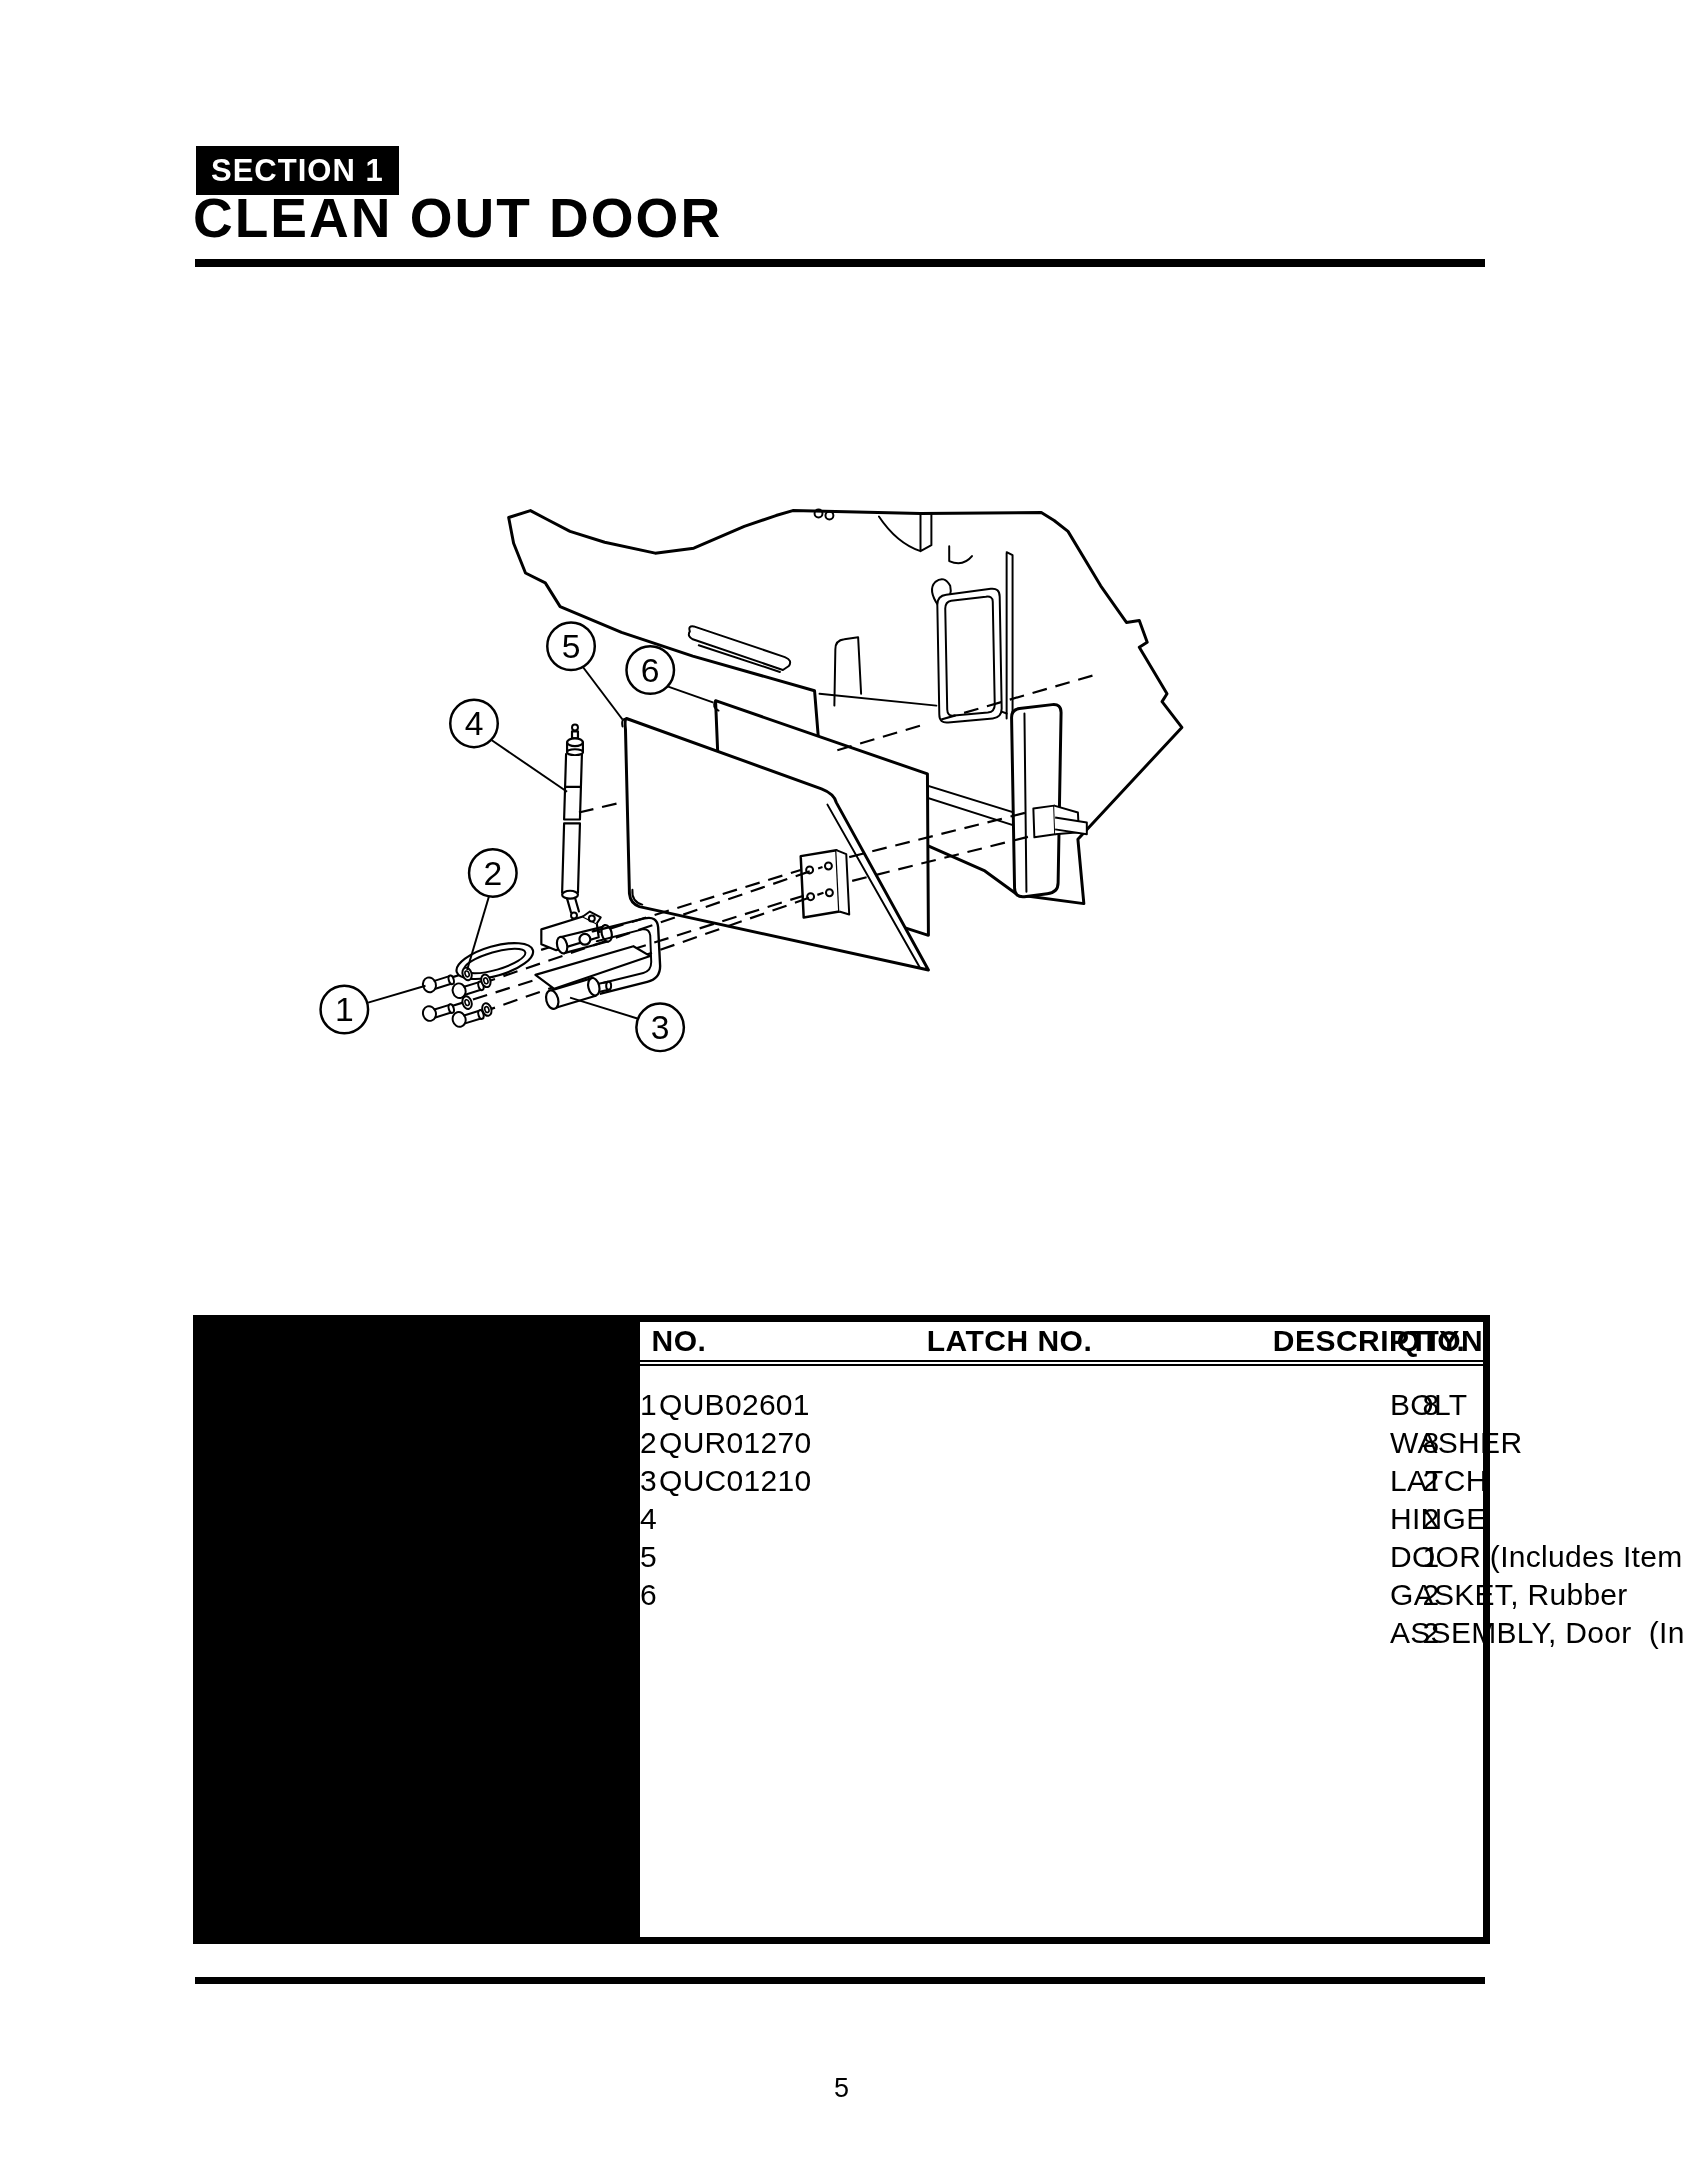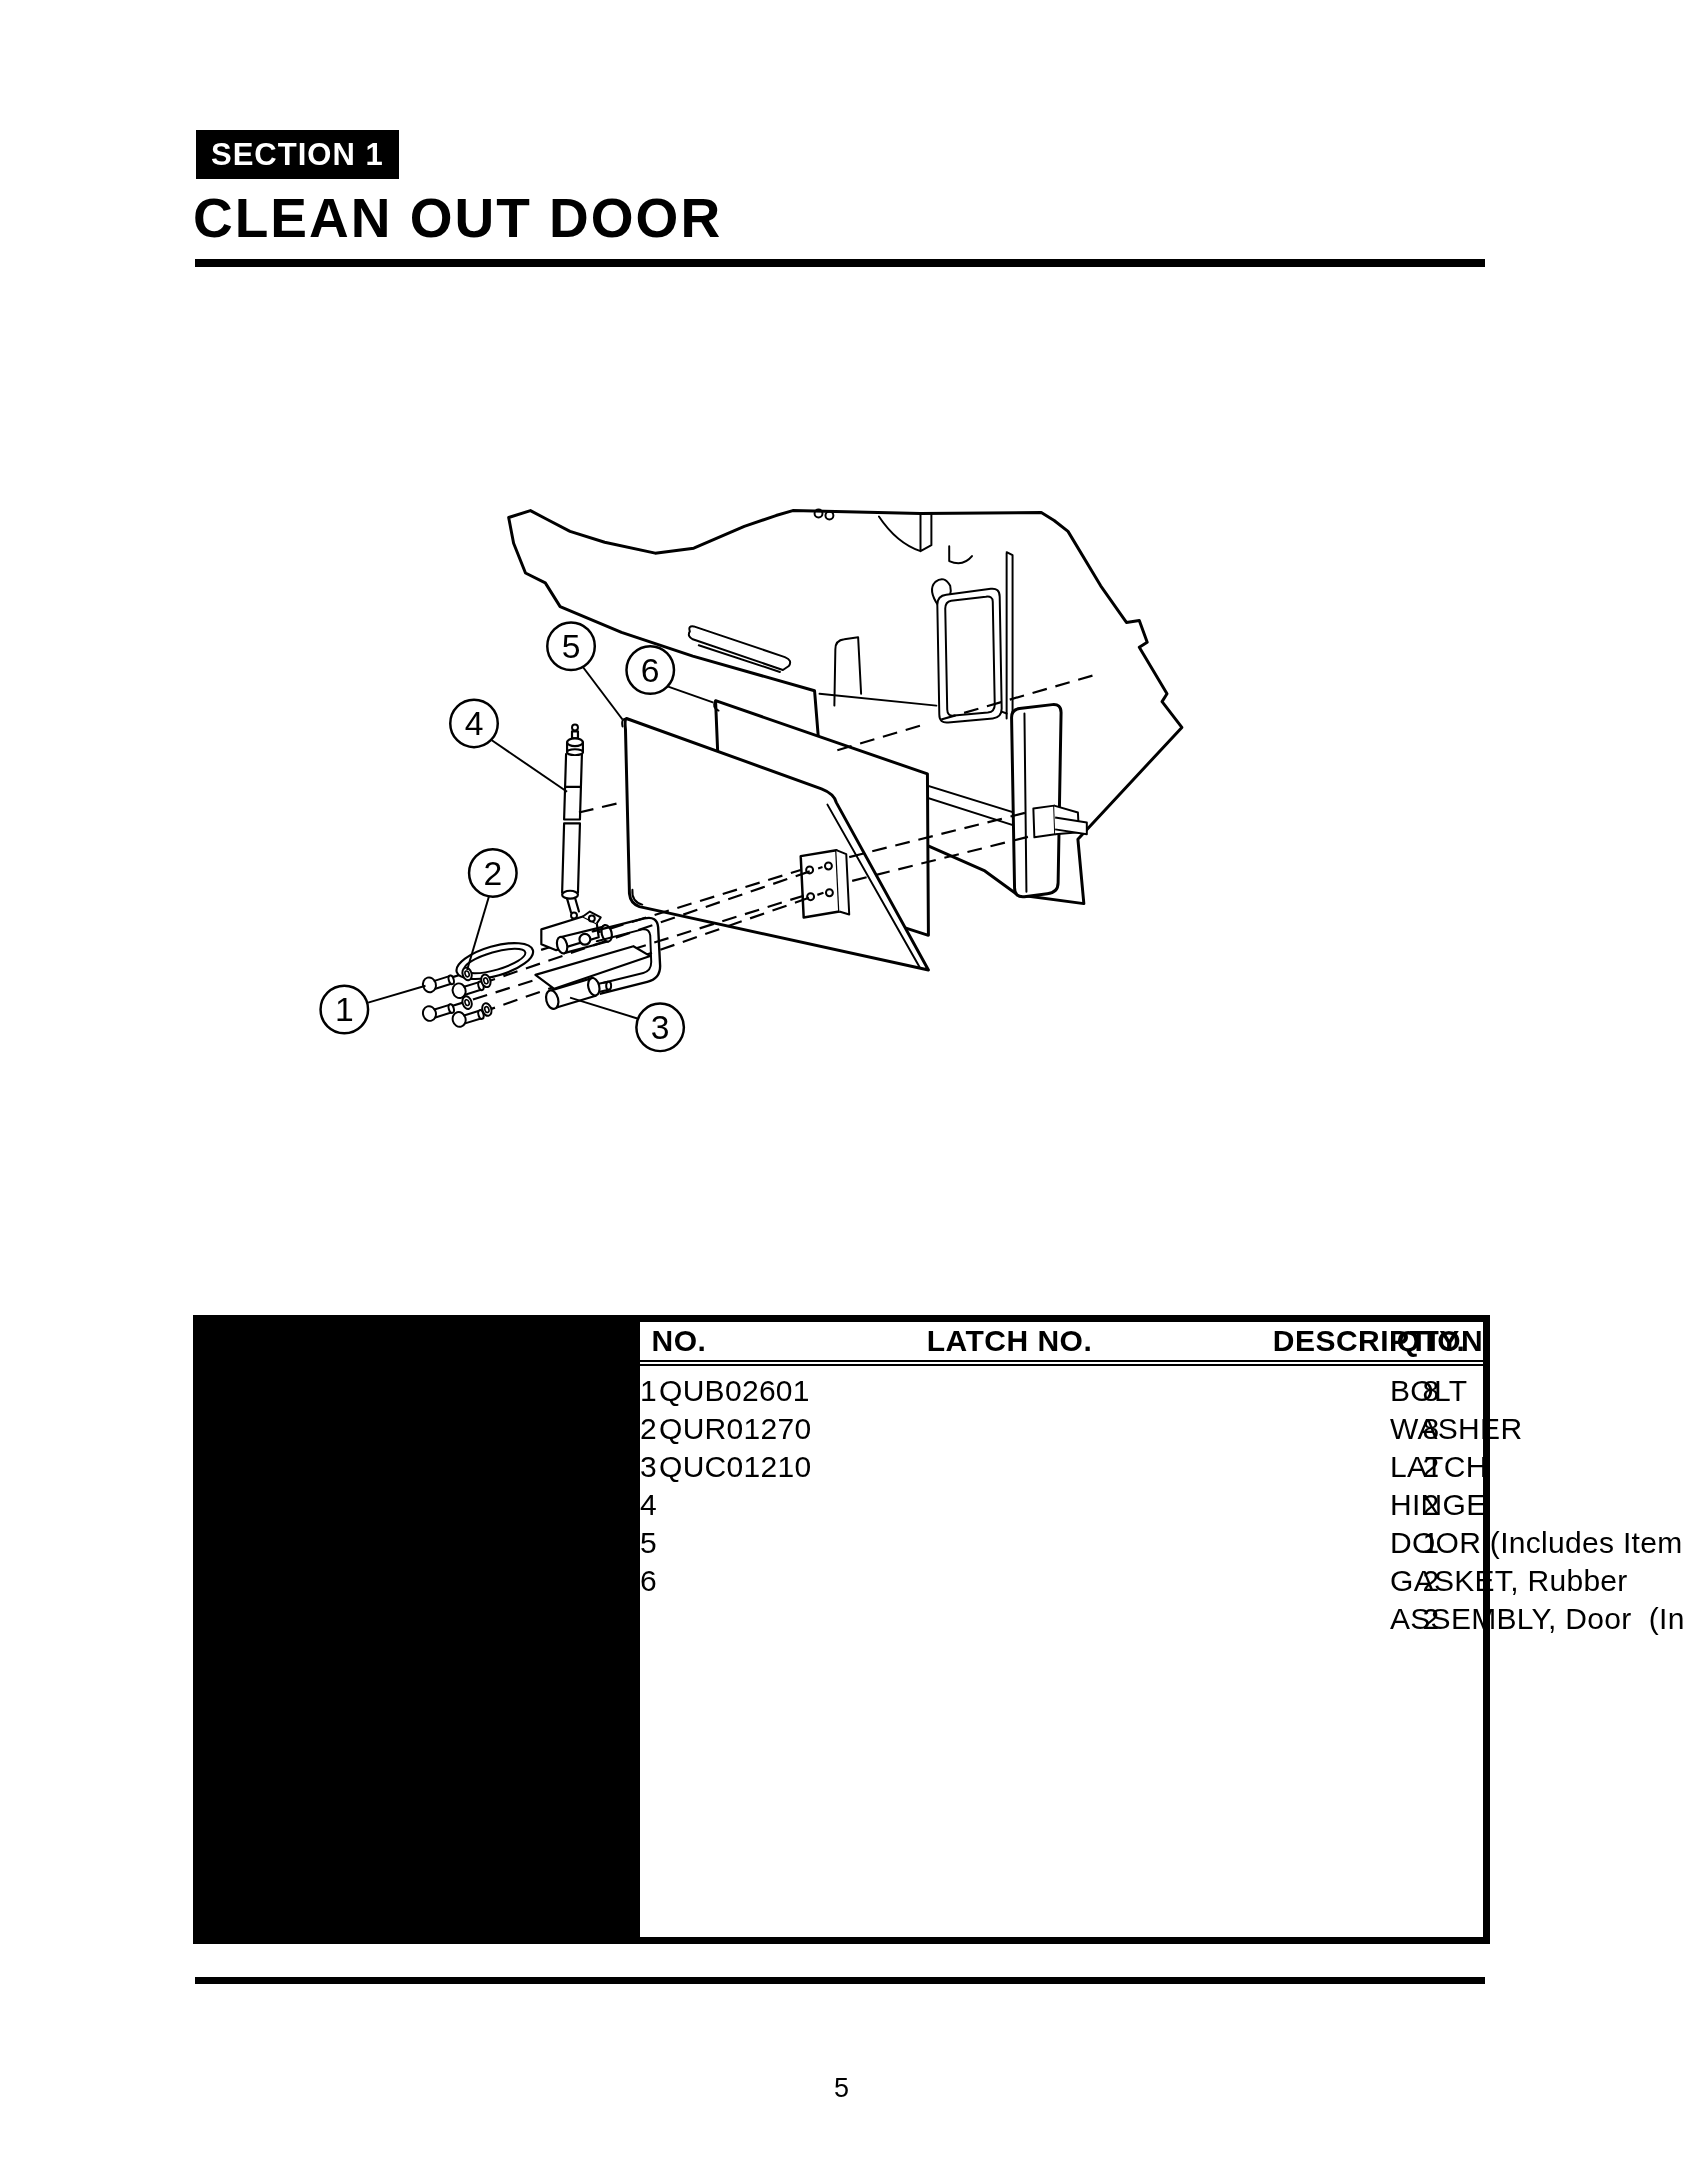--- a/index.html
+++ b/index.html
@@ -1,32 +1,32 @@
 <!DOCTYPE html>
 <html><head>
 <meta charset="utf-8">
 <style>
   html,body{margin:0;padding:0;background:#888;}
   .page{position:relative;width:1683px;height:2178px;background:#ffffff;
         font-family:"Liberation Sans",sans-serif;color:#000;overflow:hidden;}
-  .badge{position:absolute;left:196px;top:130px;width:203px;height:49px;background:#000;
+  .badge{position:absolute;left:196px;top:146px;width:203px;height:49px;background:#000;
          color:#fff;font-weight:bold;font-size:31px;line-height:49px;padding-left:15px;
          letter-spacing:1px;box-sizing:border-box;white-space:pre;}
   .title{position:absolute;left:193px;top:186px;font-size:55px;font-weight:bold;
          letter-spacing:2px;white-space:pre;}
   .rule-a{position:absolute;left:195px;top:259px;width:1290px;height:8px;background:#000;}
   .diagram{position:absolute;left:277px;top:465px;width:990px;height:604px;}
   .parts-table{position:absolute;left:193px;top:1315px;width:1297px;height:629px;
          border:7px solid #000;box-sizing:border-box;display:grid;
          grid-template-columns:176px 2px 262px 2px 735px 2px 1fr;
          grid-template-rows:44px 1fr;}
   .vdiv{background:#000;grid-row:1 / span 2;}
   .th{border-bottom:6px double #000;font-weight:bold;font-size:30px;display:flex;
       align-items:center;justify-content:center;letter-spacing:0.5px;white-space:pre;}
-  .tb{padding-top:6px;}
+  .tb{padding-top:20px;}
   .cell{height:38px;line-height:38px;font-size:30px;letter-spacing:0.3px;white-space:pre;}
   .col-ref .cell{text-align:center;}
   .col-part .cell{padding-left:17px;}
   .col-desc .cell{padding-left:13px;}
   .col-qty .cell{text-align:center;}
   .rule-b{position:absolute;left:195px;top:1977px;width:1290px;height:7px;background:#000;}
   .pagenum{position:absolute;left:0;top:2073px;width:1683px;text-align:center;font-size:27px;}
   .ln{stroke:#000;fill:none;stroke-linejoin:round;stroke-linecap:round;}
   .fw{stroke:#000;fill:#fff;stroke-linejoin:round;}
   .callout-circle{fill:#fff;stroke:#000;stroke-width:2.5;}

